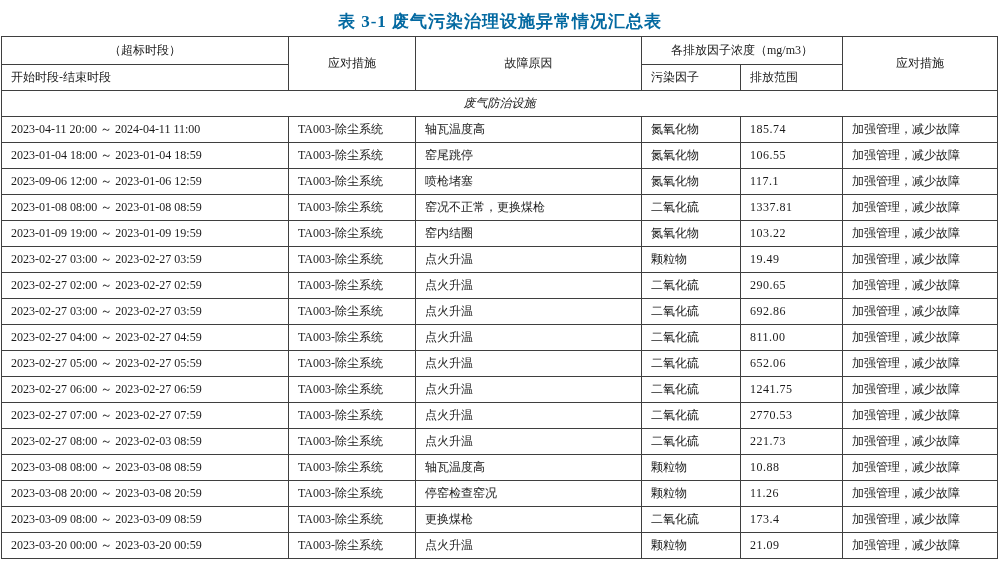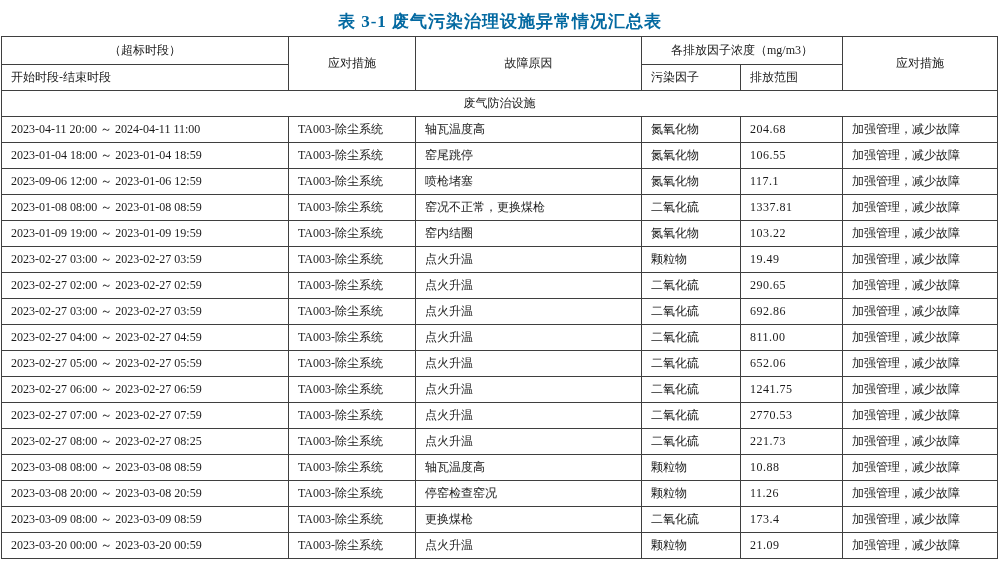--- a/index.html
+++ b/index.html
@@ -41,21 +41,21 @@
     height: 26px;
     box-sizing: border-box;
     vertical-align: middle;
     text-align: left;
     white-space: nowrap;
     overflow: hidden;
     color: #1a1a1a;
   }
   table.report .center { text-align: center; }
   table.report tr.hdr-top th { height: 28px; }
-  table.report tr.section-row td { height: 26px; }
+  table.report tr.section-row td { height: 26px; font-style: italic; }
   col.c-period  { width: 287px; }
   col.c-fac     { width: 127px; }
   col.c-reason  { width: 226px; }
   col.c-factor  { width: 99px;  }
   col.c-range   { width: 102px; }
   col.c-measure { width: 155px; }
   td.num { letter-spacing: 0.5px; }
 </style>
 </head>
 <body>
@@ -92,21 +92,21 @@
     <tbody>
       <tr class="section-row">
         <td class="center" colspan="6">废气防治设施</td>
       </tr>
 
   <tr>
     <td>2023-04-11 20:00 ～ 2024-04-11 11:00</td>
     <td>TA003-除尘系统</td>
     <td>轴瓦温度高</td>
     <td>氮氧化物</td>
-    <td class="num">204.68</td>
+    <td class="num">185.74</td>
     <td>加强管理，减少故障</td>
   </tr>
 
   <tr>
     <td>2023-01-04 18:00 ～ 2023-01-04 18:59</td>
     <td>TA003-除尘系统</td>
     <td>窑尾跳停</td>
     <td>氮氧化物</td>
     <td class="num">106.55</td>
     <td>加强管理，减少故障</td>
@@ -196,21 +196,21 @@
   <tr>
     <td>2023-02-27 07:00 ～ 2023-02-27 07:59</td>
     <td>TA003-除尘系统</td>
     <td>点火升温</td>
     <td>二氧化硫</td>
     <td class="num">2770.53</td>
     <td>加强管理，减少故障</td>
   </tr>
 
   <tr>
-    <td>2023-02-27 08:00 ～ 2023-02-27 08:25</td>
+    <td>2023-02-27 08:00 ～ 2023-02-03 08:59</td>
     <td>TA003-除尘系统</td>
     <td>点火升温</td>
     <td>二氧化硫</td>
     <td class="num">221.73</td>
     <td>加强管理，减少故障</td>
   </tr>
 
   <tr>
     <td>2023-03-08 08:00 ～ 2023-03-08 08:59</td>
     <td>TA003-除尘系统</td>

